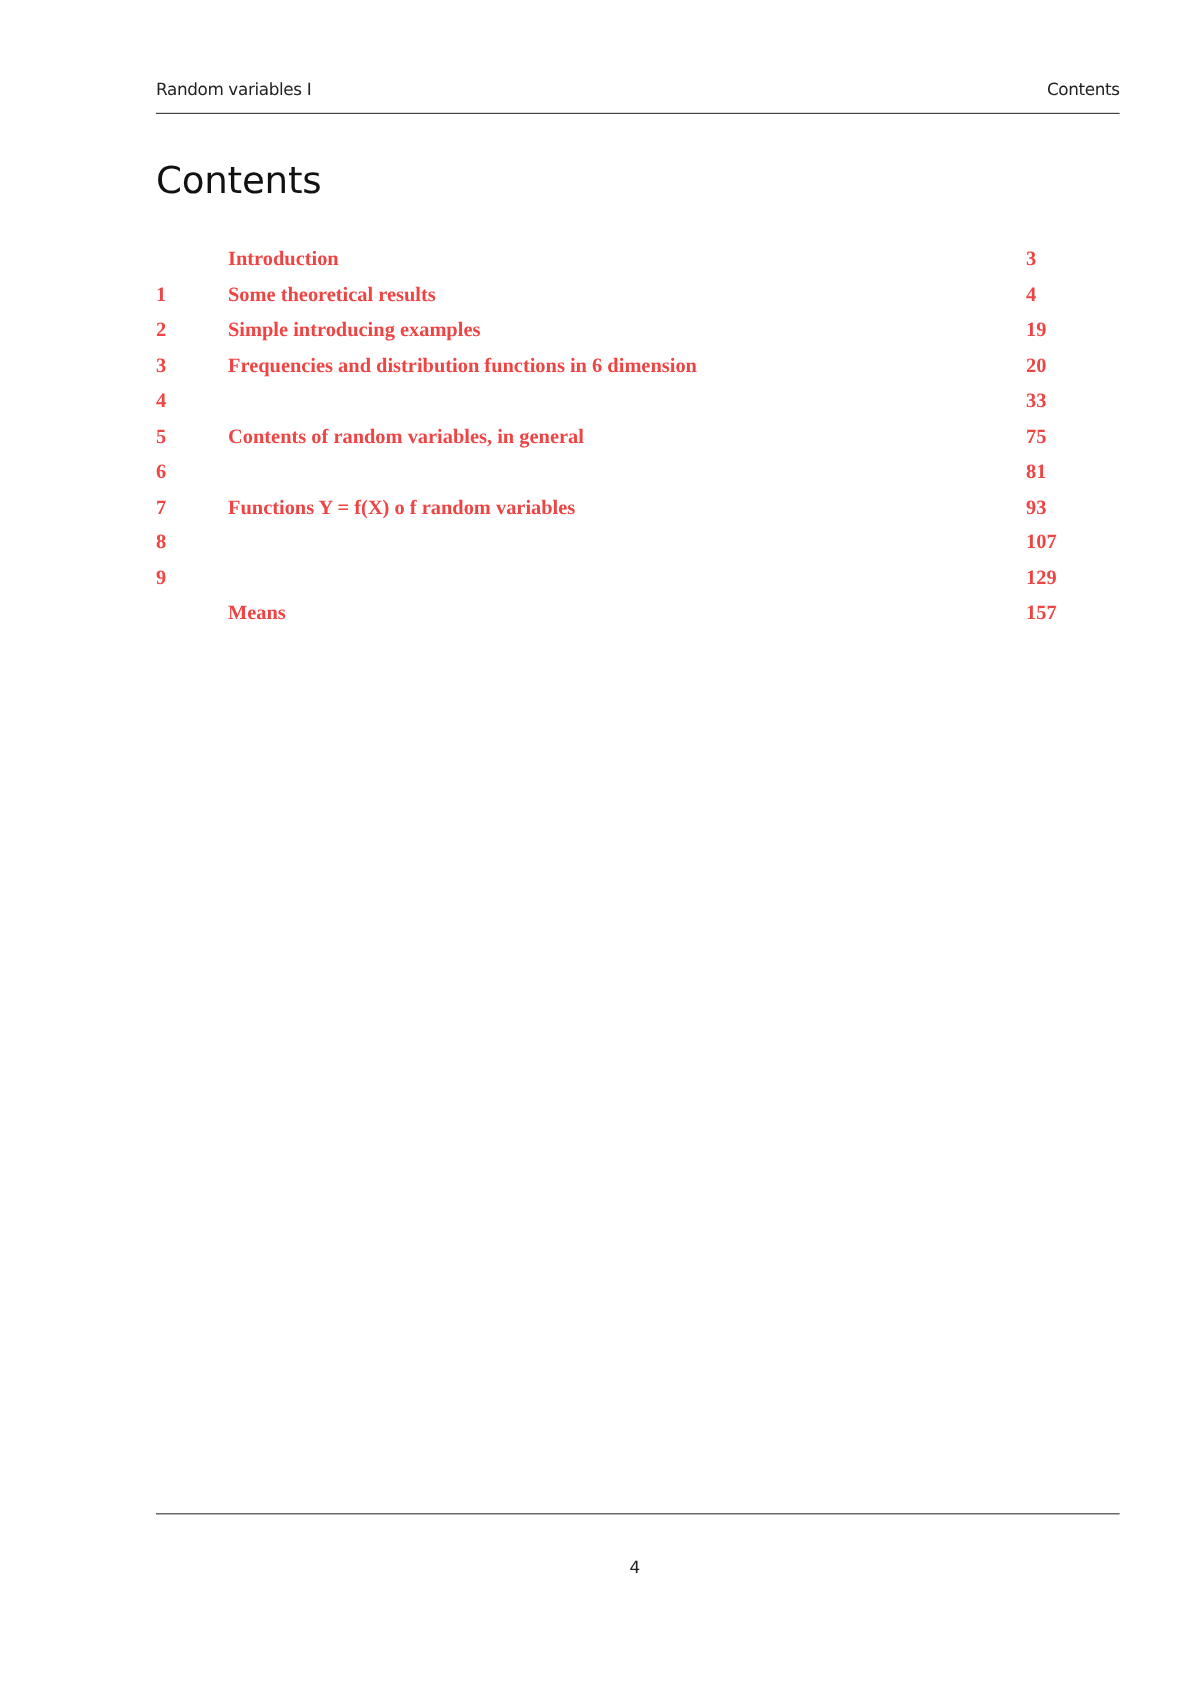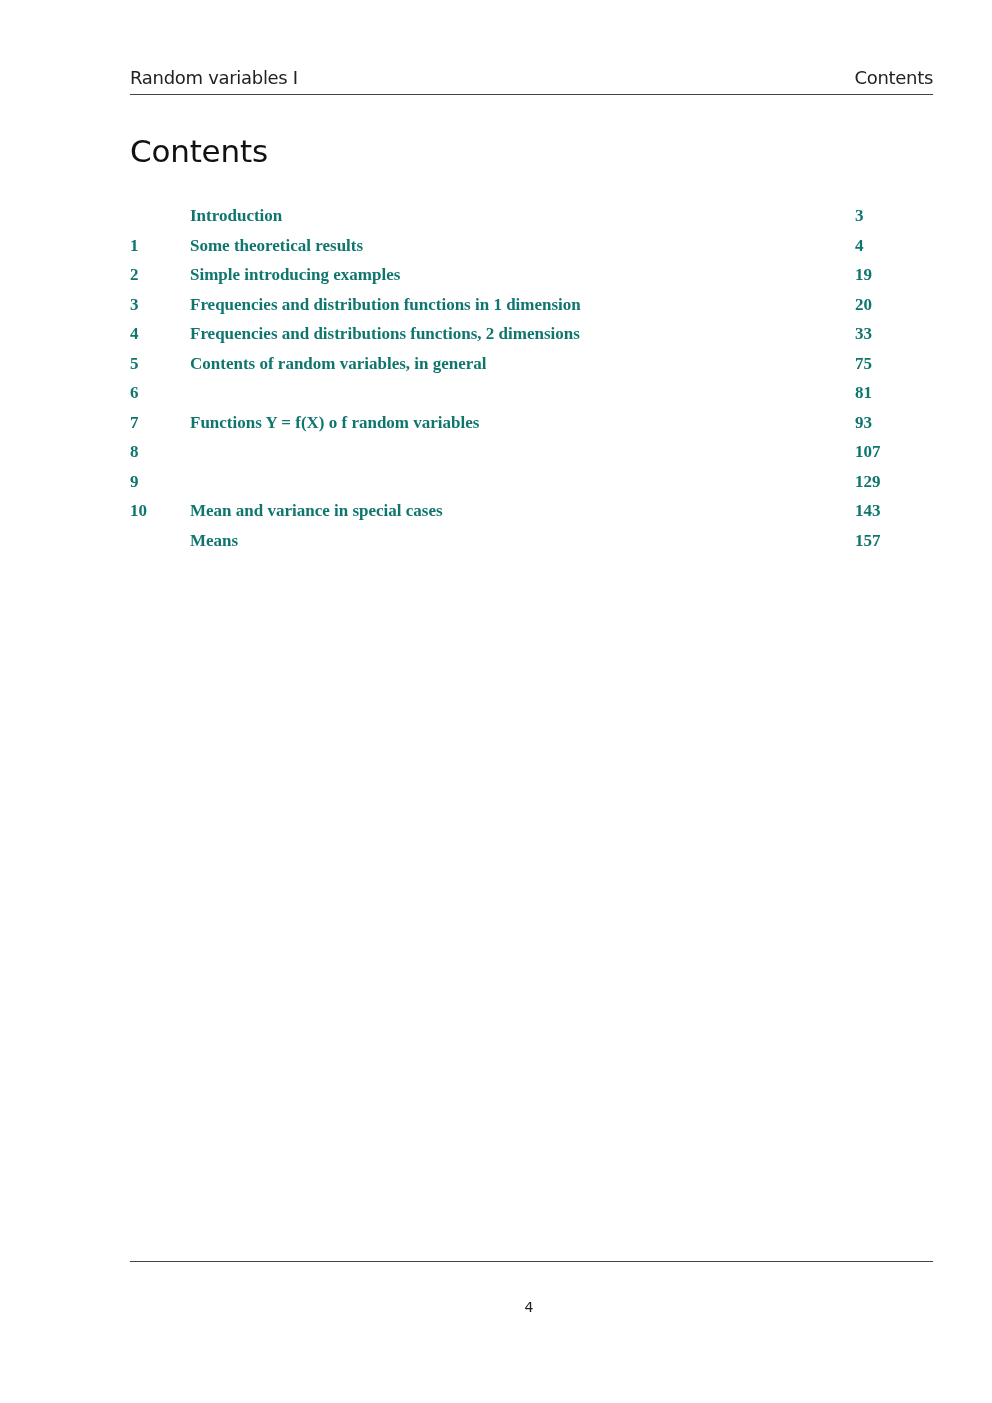--- a/index.html
+++ b/index.html
@@ -19,21 +19,21 @@
     left: 0; top: 0;
     width: 992px; height: 1403px;
   }
   .running-header {
     position: absolute;
     left: 130px;
     width: 803px;
     top: 67px;
     height: 20px;
     font-family: "DejaVu Sans", sans-serif;
-    font-size: 18px;
+    font-size: 14px;
     color: #222;
   }
   .running-header .left { position: absolute; left: 0; top: 0; letter-spacing: -0.3px; }
   .running-header .right { position: absolute; right: 0; top: 0; letter-spacing: -0.3px; }
   .header-rule {
     position: absolute;
     left: 130px;
     width: 803px;
     top: 94px;
     height: 1px;
@@ -51,21 +51,21 @@
     letter-spacing: -0.2px;
   }
   .toc {
     position: absolute;
     left: 130px;
     top: 204px;
     width: 760px;
     font-family: "Liberation Serif", serif;
     font-weight: bold;
     font-size: 17px;
-    color: #0f766e;
+    color: #ef4444;
   }
   .toc-row {
     position: relative;
     height: 29.5px;
     line-height: 24px;
   }
   .toc-num { position: absolute; left: 0; top: 0; }
   .toc-title { position: absolute; left: 60px; top: 0; white-space: nowrap; }
   .toc-page { position: absolute; left: 725px; top: 0; }
   .footer-rule {
@@ -110,26 +110,25 @@
       <span class="toc-title">Some theoretical results</span>
       <span class="toc-page">4</span>
     </div>
     <div class="toc-row">
       <span class="toc-num">2</span>
       <span class="toc-title">Simple introducing examples</span>
       <span class="toc-page">19</span>
     </div>
     <div class="toc-row">
       <span class="toc-num">3</span>
-      <span class="toc-title">Frequencies and distribution functions in 1 dimension</span>
+      <span class="toc-title">Frequencies and distribution functions in 6 dimension</span>
       <span class="toc-page">20</span>
     </div>
     <div class="toc-row">
       <span class="toc-num">4</span>
-      <span class="toc-title">Frequencies and distributions functions, 2 dimensions</span>
       <span class="toc-page">33</span>
     </div>
     <div class="toc-row">
       <span class="toc-num">5</span>
       <span class="toc-title">Contents of random variables, in general</span>
       <span class="toc-page">75</span>
     </div>
     <div class="toc-row">
       <span class="toc-num">6</span>
       <span class="toc-page">81</span>
@@ -141,25 +140,20 @@
     </div>
     <div class="toc-row">
       <span class="toc-num">8</span>
       <span class="toc-page">107</span>
     </div>
     <div class="toc-row">
       <span class="toc-num">9</span>
       <span class="toc-page">129</span>
     </div>
     <div class="toc-row">
-      <span class="toc-num">10</span>
-      <span class="toc-title">Mean and variance in special cases</span>
-      <span class="toc-page">143</span>
-    </div>
-    <div class="toc-row">
       <span class="toc-num"></span>
       <span class="toc-title">Means</span>
       <span class="toc-page">157</span>
     </div>
   </div>
 
   <div class="footer-rule"></div>
   <div class="page-number">4</div>
 </div>
 

